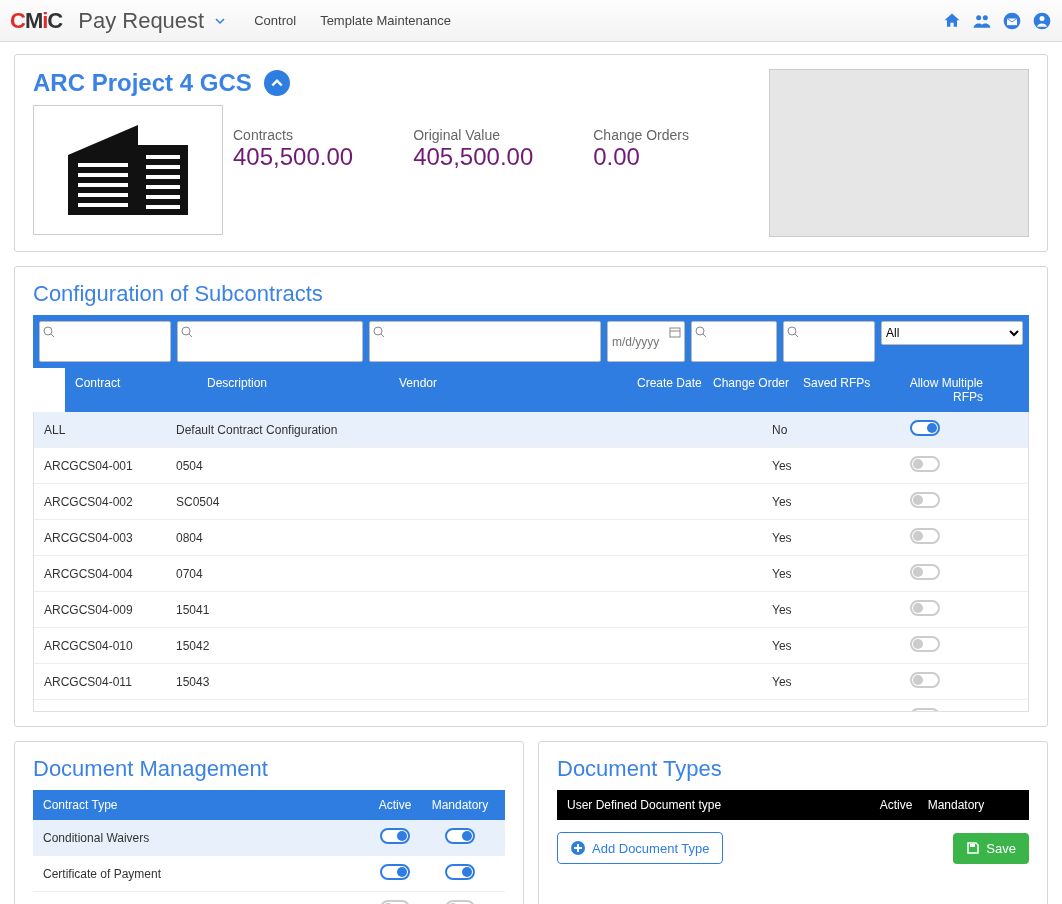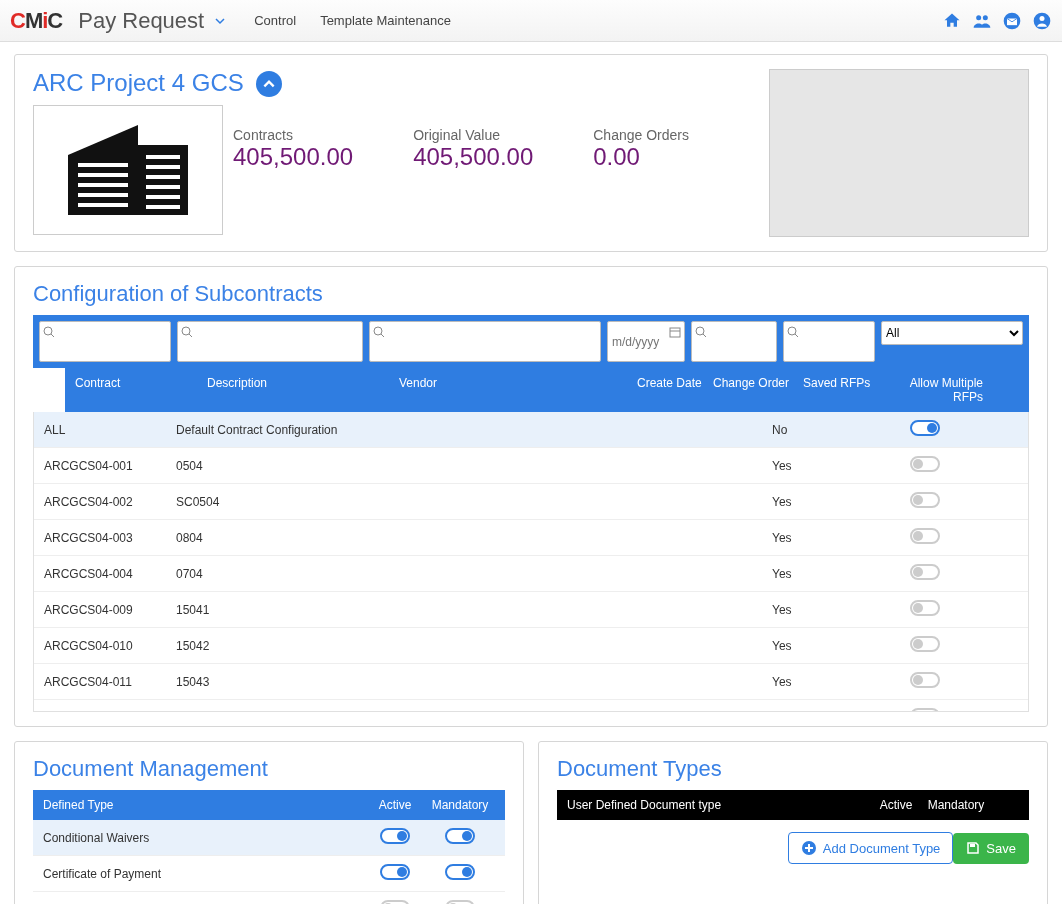--- a/index.html
+++ b/index.html
@@ -11,21 +11,21 @@
 .apptitle svg { cursor:pointer; }
 .menubar { display:flex; gap:24px; margin-left: 28px; font-size: 13px; color:#444; }
 .menubar span { cursor:pointer; }
 .toprighticons { margin-left:auto; display:flex; gap:10px; align-items:center; }
 .toprighticons svg { cursor:pointer; }
 
 .page { padding: 12px 14px; }
 .card { border:1px solid #d6d6d6; border-radius:3px; padding:14px 18px; margin-bottom:14px; background:#fff; }
 
 .project-header { display:flex; gap:24px; }
-.ptitle { color:#3b82e6; font-size:24px; font-weight:400; display:flex; align-items:flex-end; gap:12px; margin-bottom:8px; }
+.ptitle { color:#3b82e6; font-size:24px; font-weight:700; display:flex; align-items:center; gap:12px; margin-bottom:8px; }
 .collapse-btn { width:26px; height:26px; border-radius:50%; background:#2f7de1; display:inline-flex; align-items:center; justify-content:center; cursor:pointer; }
 .pstats-wrap { flex:1; }
 .pstats-row { display:flex; gap:10px; align-items:flex-start; }
 .pimgbox { width:190px; height:130px; border:1px solid #ccc; display:flex; align-items:center; justify-content:center; }
 .pstats { display:flex; gap:60px; padding-top:22px; }
 .stat .label { font-size:14px; color:#666; font-weight:300;}
 .stat .value { font-size:24px; color:#701a75; font-weight:300; }
 .side-placeholder { width:260px; height:168px; background:#e6e6e6; border:1px solid #ccc; }
 
 .section-title { color:#3b82e6; font-size:22px; font-weight:400; margin-bottom:8px; }
@@ -60,21 +60,21 @@
 .dm-body .drow { display:flex; padding:8px 10px; border-bottom:1px solid #eee; align-items:center; font-size:12px;}
 .dm-body .drow.sel{background:#e8f1fb}
 .dm-c1{flex:1}.dm-c2{width:60px;text-align:center}.dm-c3{width:70px;text-align:center}
 
 .dt-head { background:#000000; color:#fff; display:flex; font-size:12px; padding:8px 10px; align-items:center;}
 .dt-c1{flex:1}.dt-c2{width:50px;text-align:center}.dt-c3{width:70px;text-align:center}.dt-c4{width:28px;text-align:center}
 .dt-body .drow { display:flex; padding:6px 10px; align-items:center; background:#e8f1fb;}
 .dt-body input[type=text]{ width:180px; height:22px; border:1px solid #bbb; padding:2px 6px; font-size:12px;}
 .trash{cursor:pointer;color:#2f7de1}
 
-.dt-actions{display:flex;justify-content:flex-end;margin-top:12px;align-items:center}
+.dt-actions{display:flex;justify-content:space-between;margin-top:12px;align-items:center}
 .btn{display:inline-flex;align-items:center;gap:6px;padding:7px 12px;border-radius:4px;font-size:13px;cursor:pointer;border:1px solid transparent}
 .btn-outline{border-color:#2f7de1;color:#2f7de1;background:#fff}
 .btn-success{background:#3bb54a;color:#fff}
 
 
 .tbody::-webkit-scrollbar{width:16px}
 .tbody::-webkit-scrollbar-track{background:#f1f1f1}
 .tbody::-webkit-scrollbar-thumb{background:#c1c1c1}
 </style>
 </head>
@@ -315,21 +315,21 @@
             <div class="tcol c-allow"><span class="toggle"></span></div>
           </div>
         </div>
     </div>
   </div>
 
   <div class="bottom-row">
     <div class="card">
       <div class="section-title">Document Management</div>
       <div class="dm-head">
-        <div class="dm-c1">Defined Type</div>
+        <div class="dm-c1">Contract Type</div>
         <div class="dm-c2">Active</div>
         <div class="dm-c3">Mandatory</div>
       </div>
       <div class="dm-body" id="dm-body">
           <div class="drow sel">
             <div class="dm-c1">Conditional Waivers</div>
             <div class="dm-c2"><span class="toggle on"></span></div>
             <div class="dm-c3"><span class="toggle on"></span></div>
           </div>
           <div class="drow">

